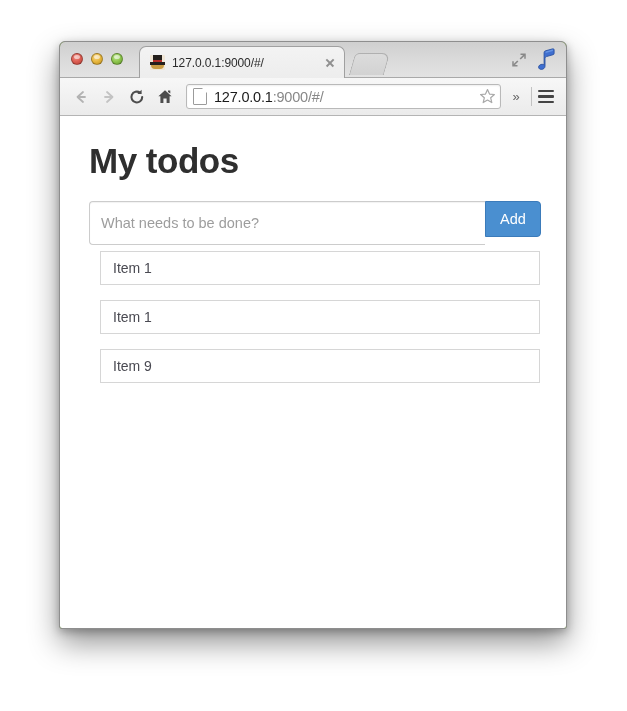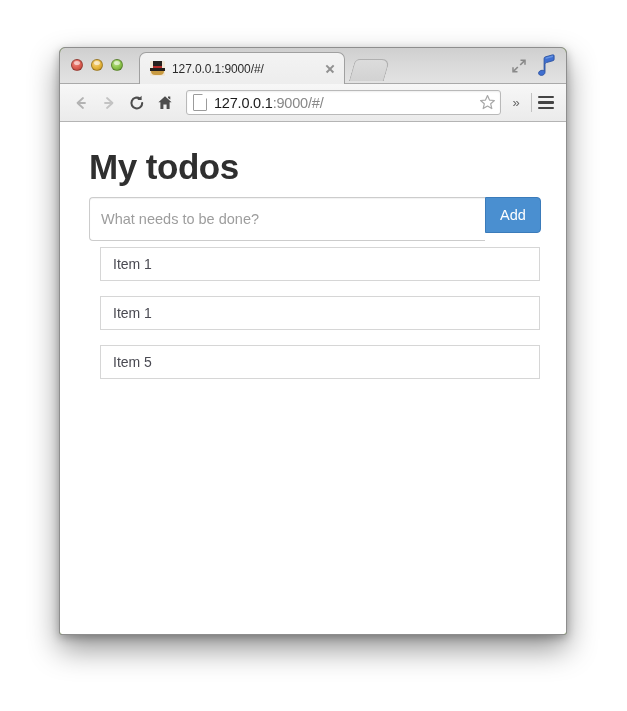--- a/index.html
+++ b/index.html
@@ -12,21 +12,21 @@
     background: #ffffff;
     font-family: "Liberation Sans", sans-serif;
     overflow: hidden;
     position: relative;
   }
 
   
   #browser-window {
     position: absolute;
     left: 59px;
-    top: 47px;
+    top: 41px;
     width: 508px;
     height: 588px;
     border-radius: 6px 6px 3px 3px;
     background: #4d7c0f;
     box-shadow: 0 14px 30px rgba(0,0,0,0.42), 0 3px 9px rgba(0,0,0,0.25);
     overflow: hidden;
     border: 1px solid #8e8e8e;
     box-sizing: border-box;
   }
 
@@ -273,21 +273,21 @@
     overflow: hidden;
     position: relative;
   }
   #app-container {
     padding: 26px 30px 0 29px;
   }
   #page-title {
     font-size: 35px;
     font-weight: bold;
     color: #2f2f2f;
-    margin: 0 0 10px 0;
+    margin: 0 0 20px 0;
     letter-spacing: -0.5px;
     line-height: 1.1;
   }
 
   
   #add-form {
     display: flex;
     width: 452px;
     height: 36px;
     margin: 0 0 14px 0;
@@ -449,20 +449,20 @@
       </div>
 
       <ul id="todo-list">
         <li class="todo-item">
           <span>Item 1</span>
         </li>
         <li class="todo-item">
           <span>Item 1</span>
         </li>
         <li class="todo-item">
-          <span>Item 5</span>
+          <span>Item 9</span>
         </li>
       </ul>
 
     </div>
   </div>
 
 </div>
 
 </body></html>

